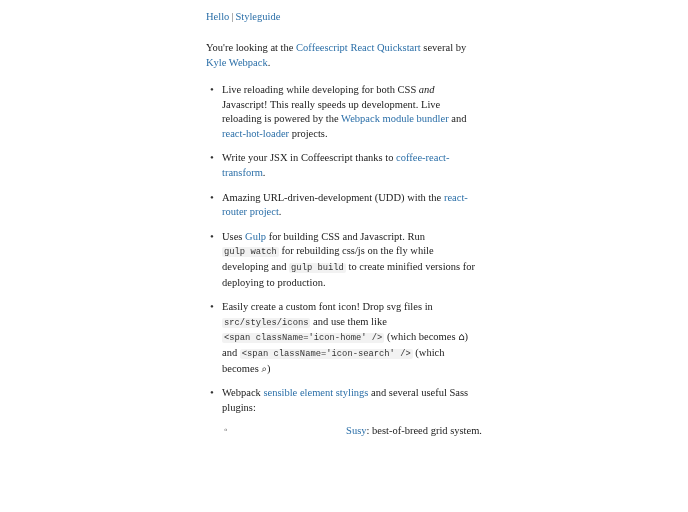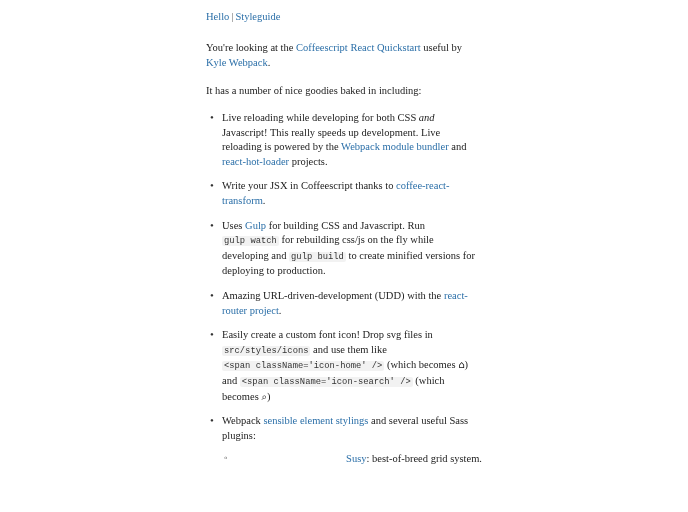--- a/index.html
+++ b/index.html
@@ -130,30 +130,29 @@
 
 <div class="page">
   <div class="content">
 
     <div class="nav">
       <a>Hello</a><span class="sep">|</span><a>Styleguide</a>
     </div>
 
 
     <p class="para">
-      <span>You're looking at the </span><a>Coffeescript React Quickstart</a><span> useful by </span><a>Kyle Webpack</a><span>.</span>
+      <span>You're looking at the </span><a>Coffeescript React Quickstart</a><span> several by </span><a>Kyle Webpack</a><span>.</span>
     </p>
 
-    <p class="para">It has a number of nice goodies baked in including:</p>
 
     <ul class="goodies" id="features-list">
         <li><span>Live reloading while developing for both CSS </span><em>and</em><span> Javascript! This really speeds up development. Live reloading is powered by the </span><a>Webpack module bundler</a><span> and </span><a>react-hot-loader</a><span> projects.</span></li>
         <li><span>Write your JSX in Coffeescript thanks to </span><a>coffee-react-transform</a><span>.</span></li>
+        <li><span>Amazing URL-driven-development (UDD) with the </span><a>react-router project</a><span>.</span></li>
         <li><span>Uses </span><a>Gulp</a><span> for building CSS and Javascript. Run </span><code>gulp watch</code><span> for rebuilding css/js on the fly while developing and </span><code>gulp build</code><span> to create minified versions for deploying to production.</span></li>
-        <li><span>Amazing URL-driven-development (UDD) with the </span><a>react-router project</a><span>.</span></li>
         <li><span>Easily create a custom font icon! Drop svg files in </span><code>src/styles/icons</code><span> and use them like </span><code>&lt;span className='icon-home' /&gt;</code><span> (which becomes </span><span class="glyph">⌂</span><span>) and </span><code>&lt;span className='icon-search' /&gt;</code><span> (which becomes </span><span class="glyph">⌕</span><span>)</span></li>
         <li><span>Webpack </span><a>sensible element stylings</a><span> and several useful Sass plugins:</span><ul class="sub">
             <li><a>Susy</a><span>: best-of-breed grid system.</span></li>
           </ul></li>
       </ul>
 
   </div>
 </div>
 
 </body></html>

